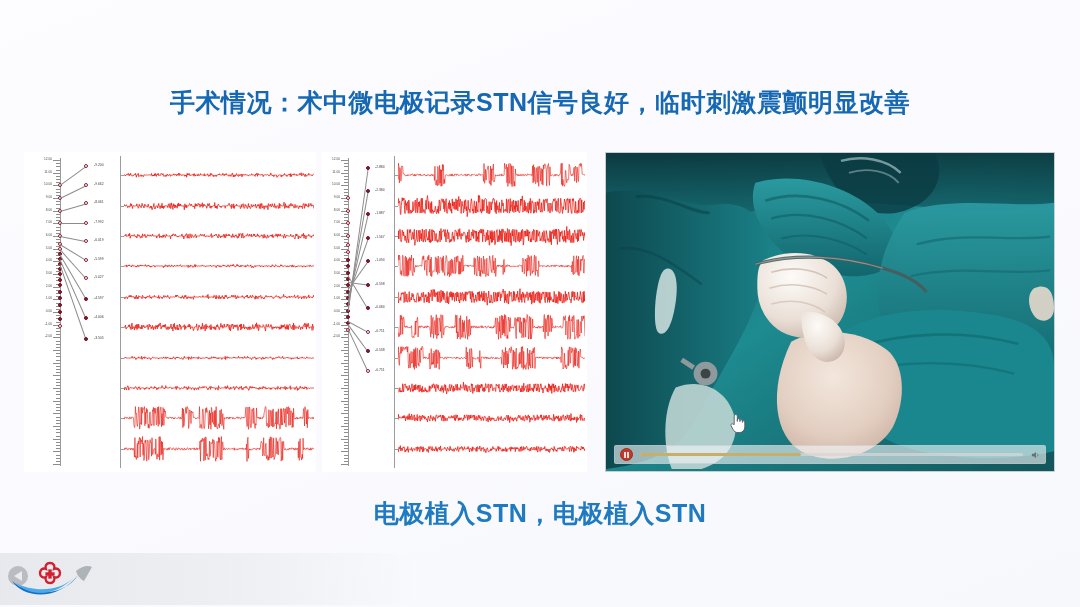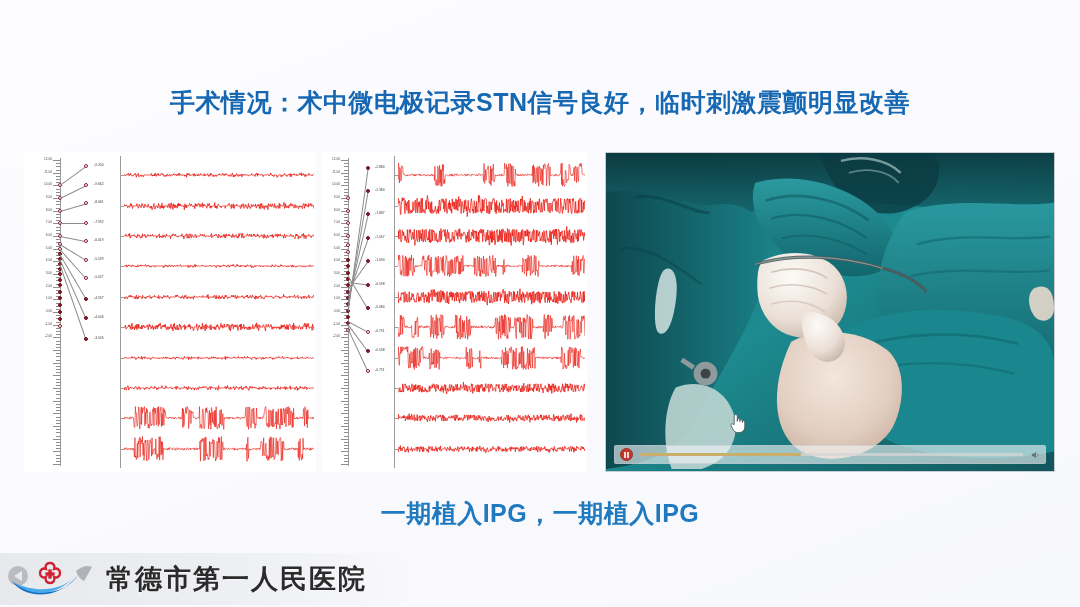--- a/index.html
+++ b/index.html
@@ -707,31 +707,30 @@
 
 <svg id="video-cursor" viewBox="0 0 18 22">
   <path d="M6.2,12.6 L6.2,4.2 C6.2,3.3 6.9,2.6 7.7,2.6 C8.6,2.6 9.3,3.3 9.3,4.2 L9.3,9.4
            L9.3,8.0 C9.3,7.3 9.9,6.7 10.6,6.7 C11.3,6.7 11.9,7.3 11.9,8.0 L11.9,9.6
            L11.9,8.9 C11.9,8.2 12.5,7.6 13.2,7.6 C13.9,7.6 14.4,8.2 14.4,8.9 L14.4,10.4
            L14.4,10.0 C14.4,9.3 15.0,8.8 15.6,8.8 C16.3,8.8 16.8,9.3 16.8,10.0 L16.8,14.8
            C16.8,18.2 14.6,20.6 11.3,20.6 L10.0,20.6 C7.6,20.6 6.0,19.4 5.0,17.4
            L3.1,13.8 C2.7,13.0 3.0,12.2 3.8,11.9 C4.4,11.6 5.1,11.8 5.5,12.4 Z" fill="#ffffff" stroke="#53585c" stroke-width="0.9" stroke-linejoin="round"></path>
 </svg>
 
-<div id="slide-caption">一期植入IPG，一期植入IPG</div>
+<div id="slide-caption">电极植入STN，电极植入STN</div>
 
 <div id="footer-logo">
   <svg id="logo-emblem" viewBox="0 0 96 44">
     <circle cx="14" cy="19" r="10" fill="#b9bdc2"></circle>
     <path d="M18,14 L10,19 L18,24 Z" fill="#e9ebed"></path>
     <g transform="translate(46,17)">
       <path d="M0,-11 C3.4,-11 5.2,-8.2 4.2,-5.2 C7.2,-6.2 10,-4.4 10,-1 C10,2.4 7.2,4.2 4.2,3.2
                C5.2,6.2 3.4,9 0,9 C-3.4,9 -5.2,6.2 -4.2,3.2 C-7.2,4.2 -10,2.4 -10,-1
                C-10,-4.4 -7.2,-6.2 -4.2,-5.2 C-5.2,-8.2 -3.4,-11 0,-11 Z" fill="none" stroke="#d2202f" stroke-width="2.4"></path>
       <rect x="-4.6" y="-1.7" width="9.2" height="3.4" fill="#d2202f"></rect>
       <rect x="-1.7" y="-4.6" width="3.4" height="9.2" fill="#d2202f"></rect>
     </g>
     <path d="M8,24 C20,42 54,44 74,18 C60,40 26,40 8,24 Z" fill="#1472c4"></path>
     <path d="M12,26 C26,40 52,40 70,20 C58,34 30,36 12,26 Z" fill="#4aa9e8"></path>
     <path d="M72,14 C78,9 84,8 88,10 L80,24 C76,22 73,18 72,14 Z" fill="#aeb3b8"></path>
   </svg>
-  <div id="hospital-name">常德市第一人民医院</div>
 </div>
 
 </body></html>

